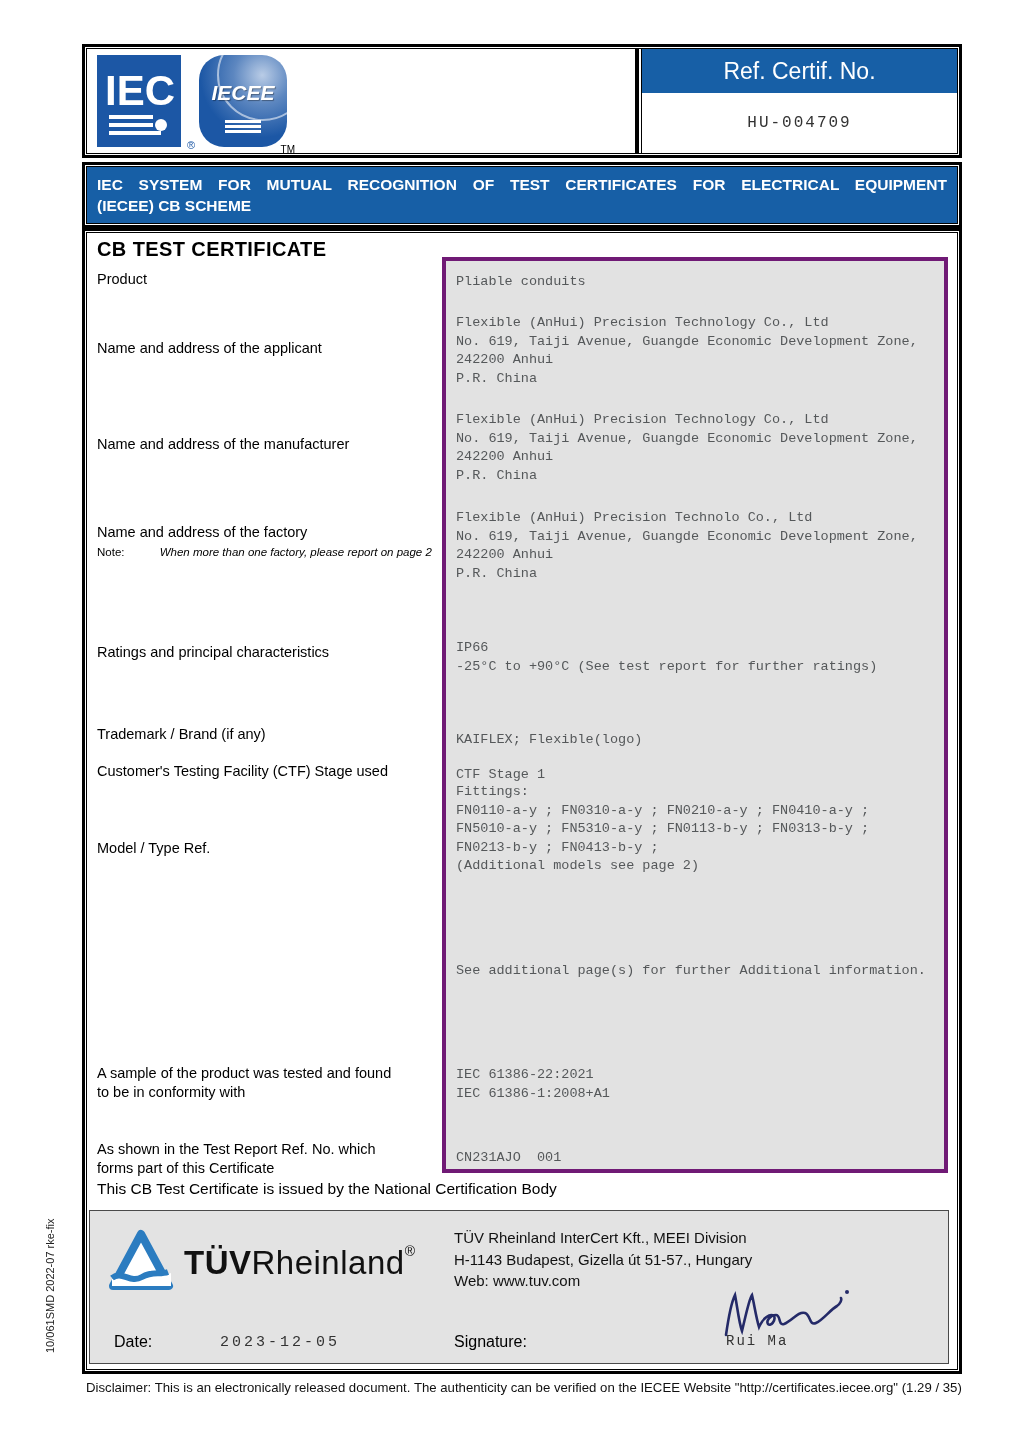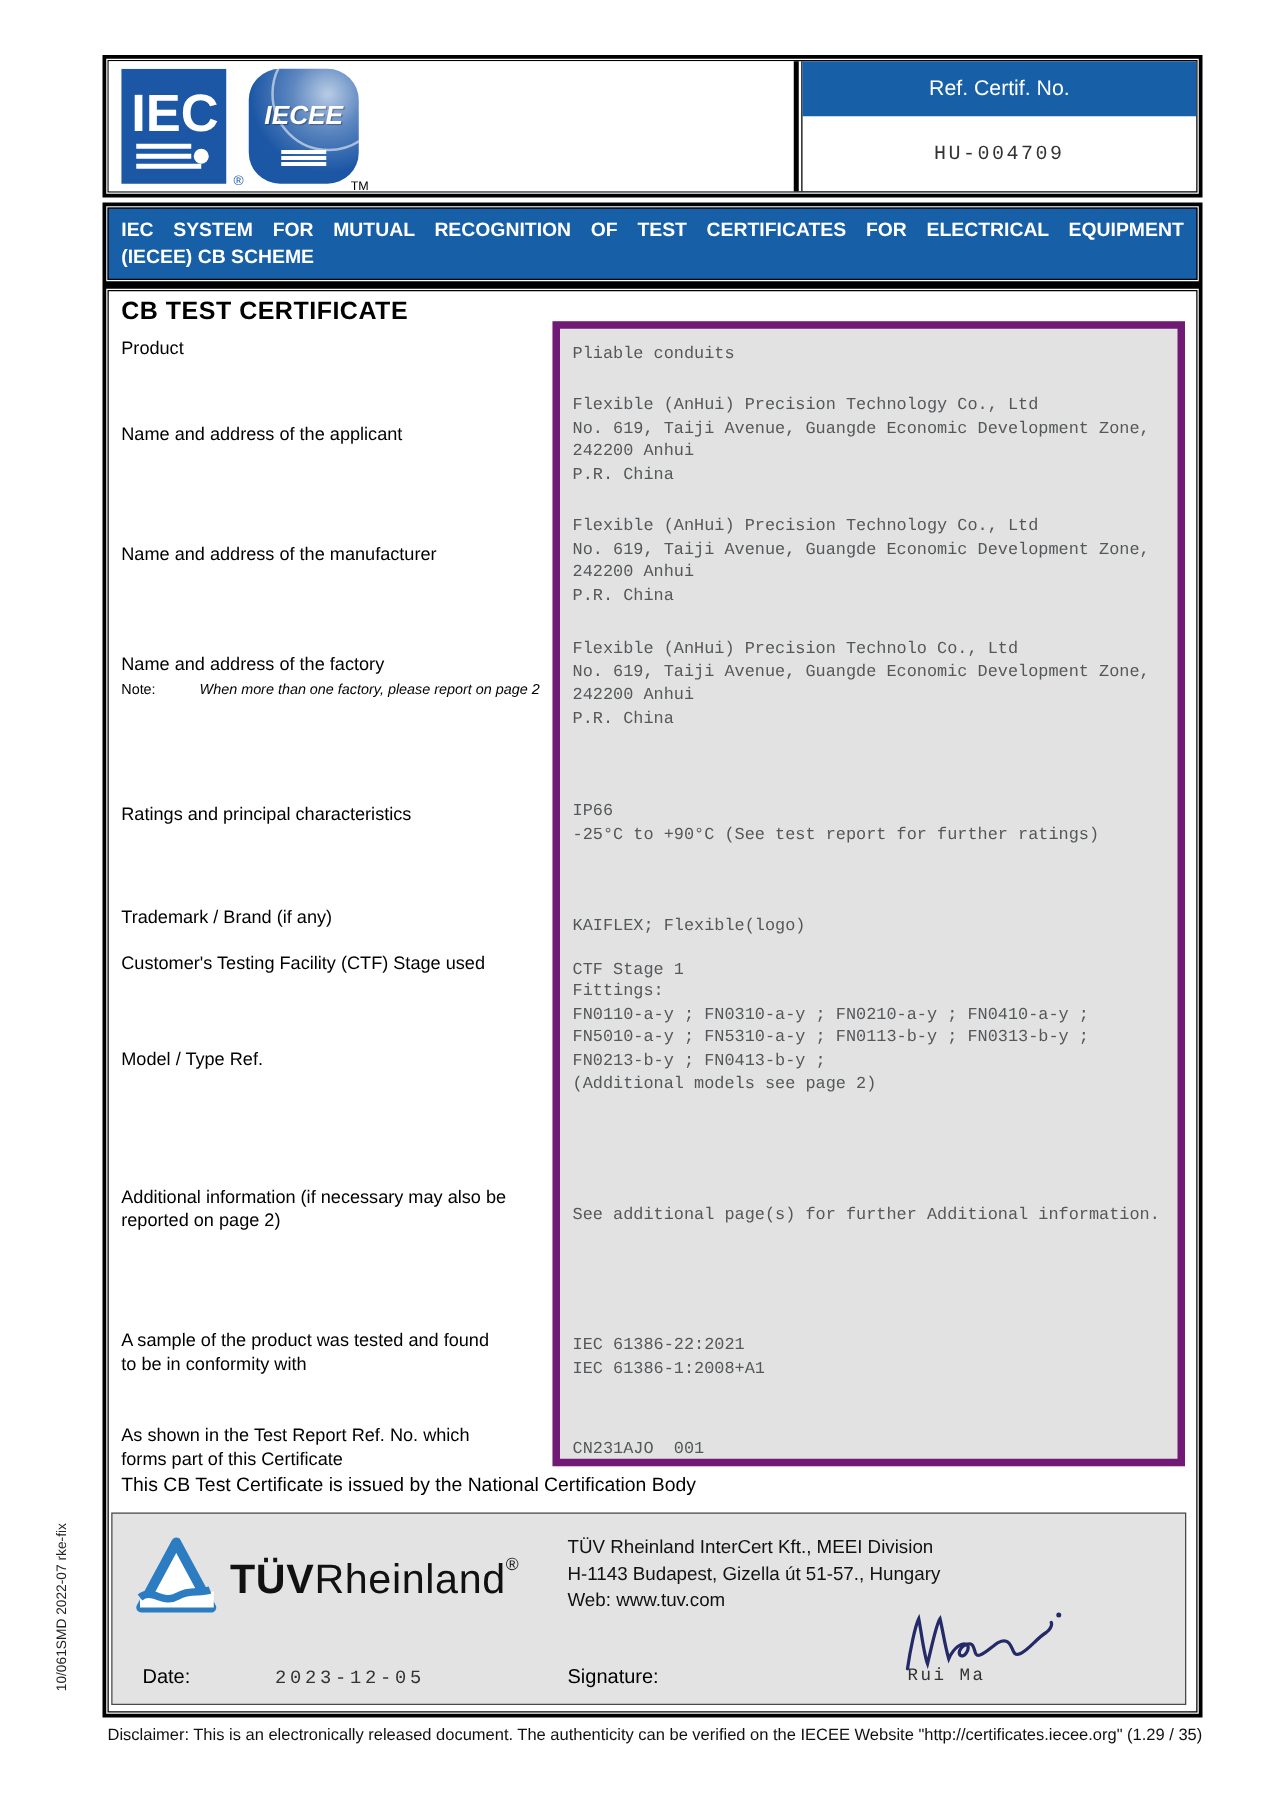--- a/index.html
+++ b/index.html
@@ -22,36 +22,36 @@
     overflow:hidden;
     border-radius:25px;
   }
   .iecee-globe { position:absolute; left:18px; top:-26px; width:92px; height:92px; border:2px solid rgba(255,255,255,.55); border-radius:50%; }
   .iecee-text { position:absolute; left:4px; top:26px; width:80px; text-align:center; font-style:italic; font-weight:bold; font-size:21px; color:#fff; letter-spacing:0px; text-shadow:1px 1px 1px rgba(0,0,0,.35); }
   .iecee-lines { position:absolute; left:26px; bottom:14px; width:36px; height:13px;
     background:repeating-linear-gradient(to bottom, #fff 0 3px, rgba(0,0,0,0) 3px 5px); }
   .iecee-tm { position:absolute; right:6px; bottom:-2px; font-size:10px; color:#000; }
   .vdiv { width:4px; background:#000; }
   .ref-cell { flex:1; display:flex; flex-direction:column; border-left:1px solid #000; margin-left:2px; }
-  .ref-head { height:44px; background:#175fa6; color:#fff; font-size:17px; display:flex; align-items:center; justify-content:center;text-align:center; }
+  .ref-head { height:44px; background:#175fa6; color:#fff; font-size:23px; display:flex; align-items:center; justify-content:center;text-align:center; }
   .ref-value { flex:1; display:flex; align-items:center; justify-content:center; font-family:"Liberation Mono", monospace; font-size:16px; letter-spacing:2px; color:#333; }
 
   
   .banner { position:absolute; left:86px; top:166px; width:872px; height:58px; background:#175fa6; color:#fff; padding:7px 10px; font-weight:bold; font-size:15.5px; line-height:21px; }
   .banner .j { text-align:justify; text-align-last:justify; }
 
   
   .main { position:absolute; left:86px; top:232px; width:872px; height:1138px; }
   .doc-title { position:absolute; left:10px; top:5px; font-size:20px; font-weight:bold; letter-spacing:.4px; }
   .lab { position:absolute; left:10px; width:348px; font-size:14.5px; line-height:19px; white-space:pre-line; }
   .l0{top:37px}.l1{top:106px}.l2{top:202px}.l3{top:290px}.l4{top:410px}.l5{top:492px}
   .l6{top:529px}.l7{top:606px}.l8{top:716px}.l9{top:831px}.l10{top:907px}
   .note { position:absolute; left:10px; top:313px; width:348px; font-size:11.5px; }
   .note i { font-style:italic;margin-left:32px; }
-  .values-box { position:absolute; left:355px; top:24px; width:506px; height:916px; background:#e2e2e2; border:6px solid #701a75; }
+  .values-box { position:absolute; left:355px; top:24px; width:506px; height:916px; background:#e2e2e2; border:4px solid #701a75; }
   .val { position:absolute; left:10px; width:486px; font-family:"Liberation Mono", monospace; font-size:13.5px; line-height:18.5px; color:#55585a; white-space:pre-wrap; }
   .v0{top:12px}.v1{top:53px}.v2{top:150px}.v3{top:248px}.v4{top:378px}.v5{top:470px}
   .v6{top:505px}.v7{top:522px}.v8{top:701px}.v9{top:805px}.v10{top:888px}
   .issued { position:absolute; left:10px; top:947px; font-size:15.5px; }
 
   
   .footer { position:absolute; left:2px; top:977px; width:860px; height:154px; background:#e3e3e3; border:1px solid #4a4a4a; }
   .tuv-logo { position:absolute; left:18px; top:18px; display:flex; align-items:center; }
   .tuv-word { font-size:33px; color:#111; margin-left:10px; letter-spacing:.5px; }
   .tuv-word b { font-weight:bold; }
@@ -111,22 +111,20 @@
 
     <div class="lab l0">Product</div>
     <div class="lab l1">Name and address of the applicant</div>
     <div class="lab l2">Name and address of the manufacturer</div>
     <div class="lab l3">Name and address of the factory</div>
     <div class="note"><span>Note: </span><i>When more than one factory, please report on page 2</i></div>
     <div class="lab l4">Ratings and principal characteristics</div>
     <div class="lab l5">Trademark / Brand (if any)</div>
     <div class="lab l6">Customer's Testing Facility (CTF) Stage used</div>
     <div class="lab l7">Model / Type Ref.</div>
-    <div class="lab l8">Additional information (if necessary may also be
-reported on page 2)</div>
     <div class="lab l9">A sample of the product was tested and found
 to be in conformity with</div>
     <div class="lab l10">As shown in the Test Report Ref. No. which
 forms part of this Certificate</div>
 
     <div class="values-box">
       <div class="val v0">Pliable conduits</div>
       <div class="val v1">Flexible (AnHui) Precision Technology Co., Ltd
 No. 619, Taiji Avenue, Guangde Economic Development Zone,
 242200 Anhui

